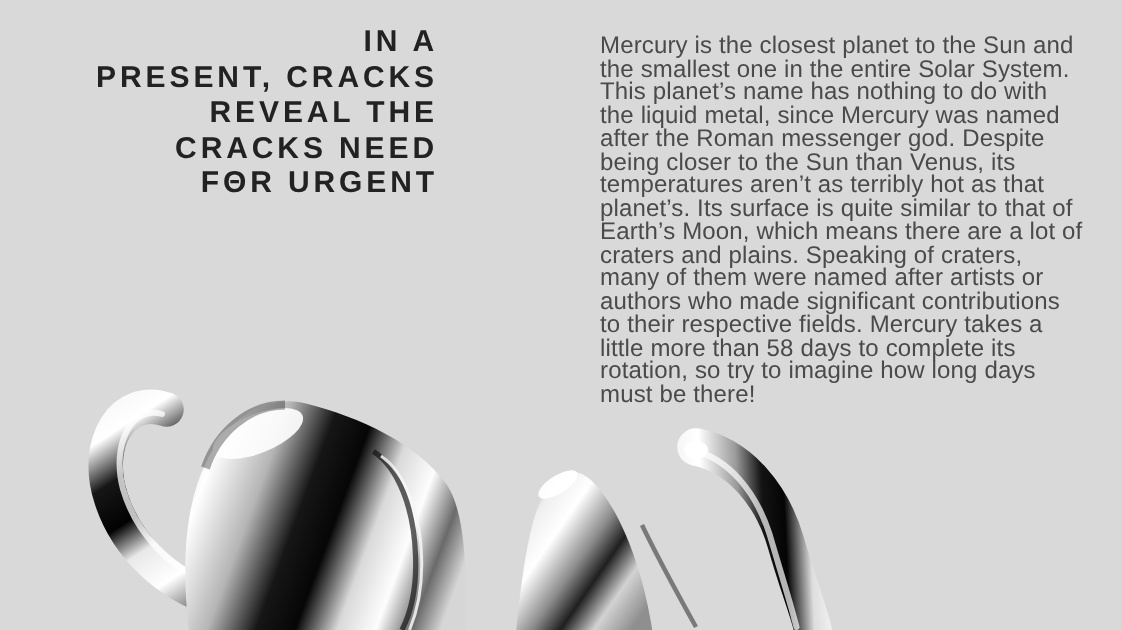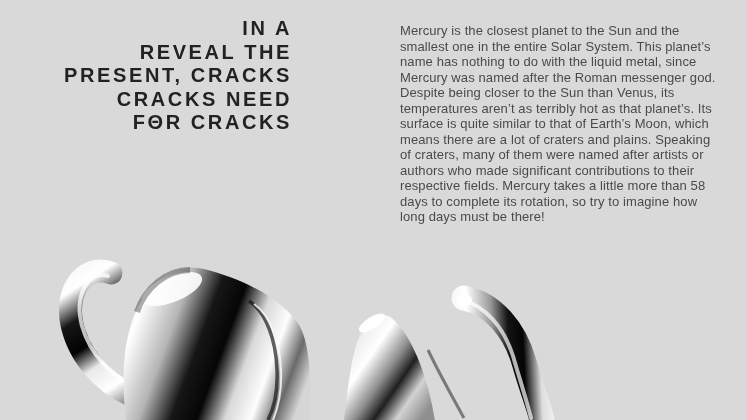--- a/index.html
+++ b/index.html
@@ -16,42 +16,42 @@
     font-size:20px;line-height:23.5px;font-weight:700;
     letter-spacing:0.13em;
     color:#222222;
     font-family:"Liberation Sans","DejaVu Sans",sans-serif;
     z-index:2;
   }
   .headline span{display:block;}
 
   .paragraph{
     position:absolute;top:23px;left:400px;width:322px;margin:0;
-    font-size:13px;line-height:15.5px;
+    font-size:16px;line-height:15.5px;
     letter-spacing:0.1px;
     color:#4a4a4a;
     z-index:2;
   }
 
   .sculptures{
     position:absolute;left:0;top:0;width:747px;height:420px;
     z-index:1;
   }
 </style>
 </head>
 <body style="background: rgb(217, 217, 217);">
 
 <div class="page">
 
   <h1 class="headline" style="color: rgb(34, 34, 34);">
     <span>IN A</span>
+    <span>PRESENT, CRACKS</span>
     <span>REVEAL THE</span>
-    <span>PRESENT, CRACKS</span>
     <span>CRACKS NEED</span>
-    <span>FΘR CRACKS</span>
+    <span>FΘR URGENT</span>
   </h1>
 
   <p class="paragraph" style="color: rgb(74, 74, 74);">Mercury is the closest planet to the Sun and the smallest one in the entire Solar System. This planet’s name has nothing to do with the liquid metal, since Mercury was named after the Roman messenger god. Despite being closer to the Sun than Venus, its temperatures aren’t as terribly hot as that planet’s. Its surface is quite similar to that of Earth’s Moon, which means there are a lot of craters and plains. Speaking of craters, many of them were named after artists or authors who made significant contributions to their respective fields. Mercury takes a little more than 58 days to complete its rotation, so try to imagine how long days must be there!</p>
 
   <svg class="sculptures" viewBox="0 0 747 420" aria-hidden="true">
     <defs>
       <linearGradient id="tubeA" gradientUnits="userSpaceOnUse" x1="62" y1="260" x2="155" y2="405">
         <stop offset="0" stop-color="#f4f4f4"></stop>
         <stop offset="0.18" stop-color="#ffffff"></stop>
         <stop offset="0.34" stop-color="#161616"></stop>

